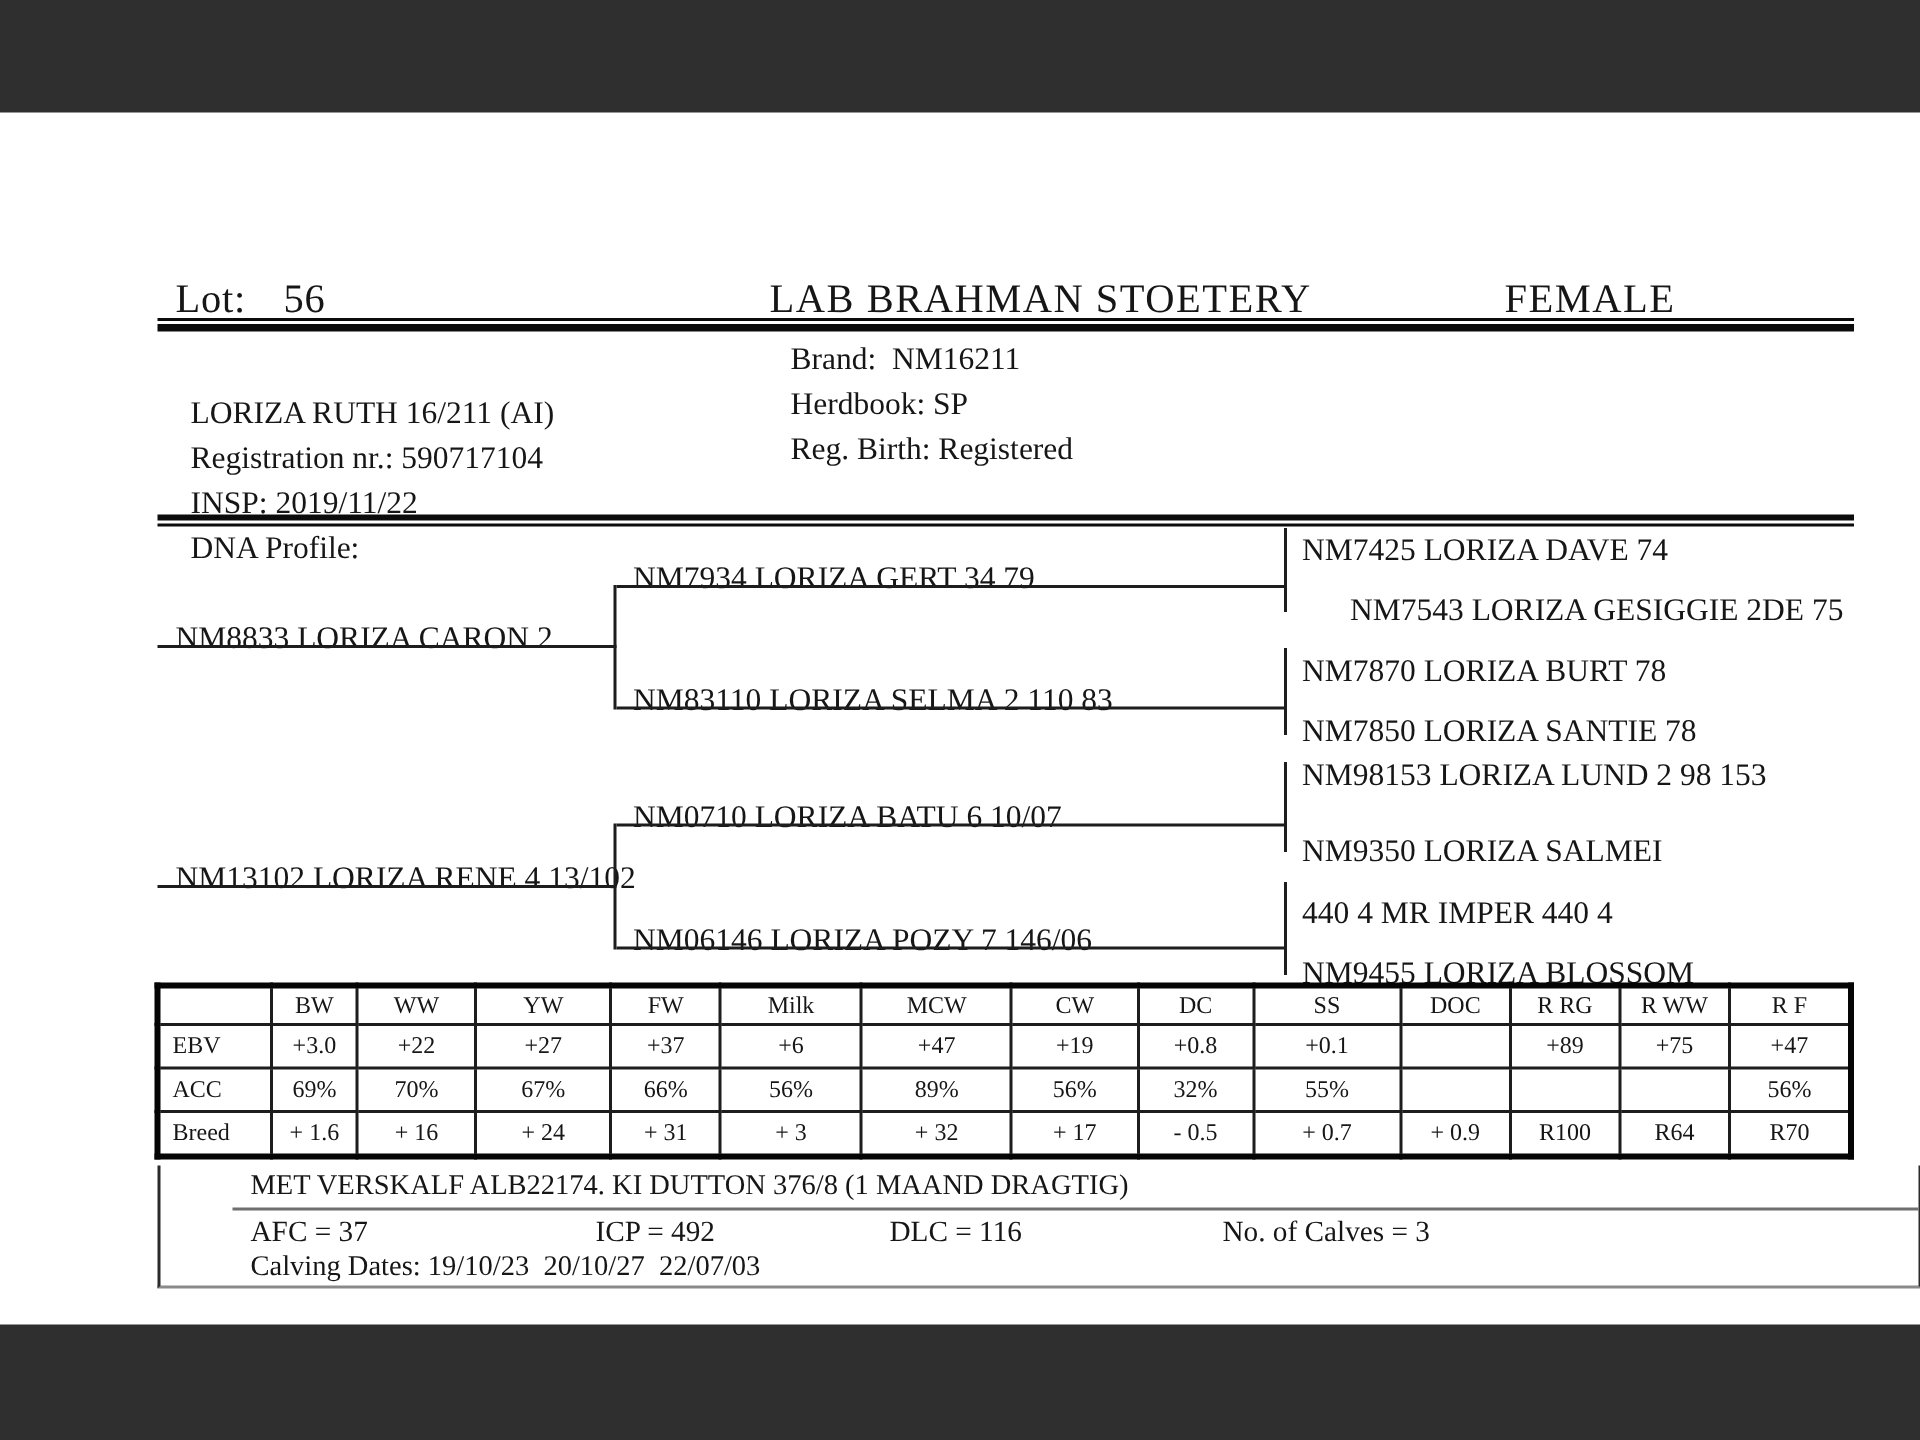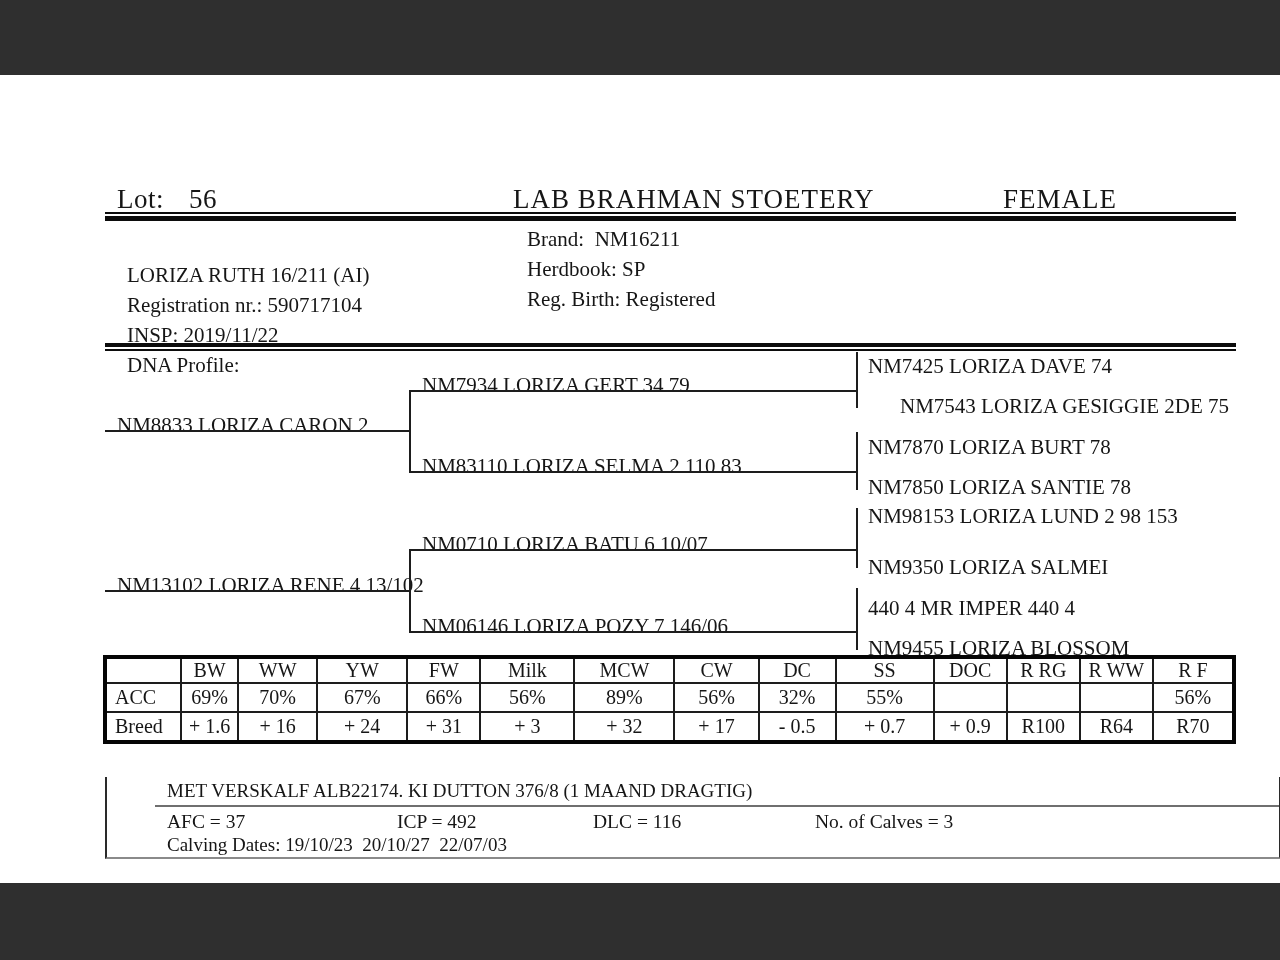--- a/index.html
+++ b/index.html
@@ -9,21 +9,21 @@
   .bar.top{top:0;height:75px;}
   .bar.bottom{top:883px;height:77px;}
   .abs{position:absolute;white-space:pre;}
   .h1{font-size:27px;letter-spacing:0.5px;text-align:center;}
   .rule{position:absolute;background:#0c0c0c;}
   .info-col{position:absolute;font-size:21px;line-height:30px;}
   .info-col div{white-space:pre;}
   .ped{position:absolute;white-space:pre;font-size:21px;}
   .pline{position:absolute;background:#1d1d1d;}
   table.ebv{position:absolute;left:103px;top:655px;width:1133px;border-collapse:collapse;
-            table-layout:fixed;font-size:20px;border:4px solid #050505;}
+            table-layout:fixed;font-size:16px;border:4px solid #050505;}
   table.ebv td{border:2px solid #1d1d1d;text-align:center;padding:0;height:27px;
                overflow:hidden;white-space:pre;}
   table.ebv tr.hdr td{height:23px;}
   table.ebv td.lbl{text-align:left;padding-left:8px;}
   .notes{position:absolute;left:105px;top:777px;width:1124px;height:80px;
          border-left:2px solid #2a2a2a;border-right:2px solid #2a2a2a;border-bottom:2px solid #8a8a8a;padding-left:48px;}
   .remark-box{position:relative;height:28px;border-bottom:2px solid #6f6f6f;}
   .remark-box span{position:absolute;left:12px;top:3px;font-size:19px;white-space:pre;}
   .stats-box{position:relative;height:50px;font-size:19.5px;}
   .stats-box span{position:absolute;white-space:pre;}
@@ -116,20 +116,36 @@
       <td>MCW</td>
       <td>CW</td>
       <td>DC</td>
       <td>SS</td>
       <td>DOC</td>
       <td>R RG</td>
       <td>R WW</td>
       <td>R F</td>
     </tr>
     <tr>
+      <td class="lbl">EBV</td>
+      <td>+3.0</td>
+      <td>+22</td>
+      <td>+27</td>
+      <td>+37</td>
+      <td>+6</td>
+      <td>+47</td>
+      <td>+19</td>
+      <td>+0.8</td>
+      <td>+0.1</td>
+      <td></td>
+      <td>+89</td>
+      <td>+75</td>
+      <td>+47</td>
+    </tr>
+    <tr>
       <td class="lbl">ACC</td>
       <td>69%</td>
       <td>70%</td>
       <td>67%</td>
       <td>66%</td>
       <td>56%</td>
       <td>89%</td>
       <td>56%</td>
       <td>32%</td>
       <td>55%</td>

